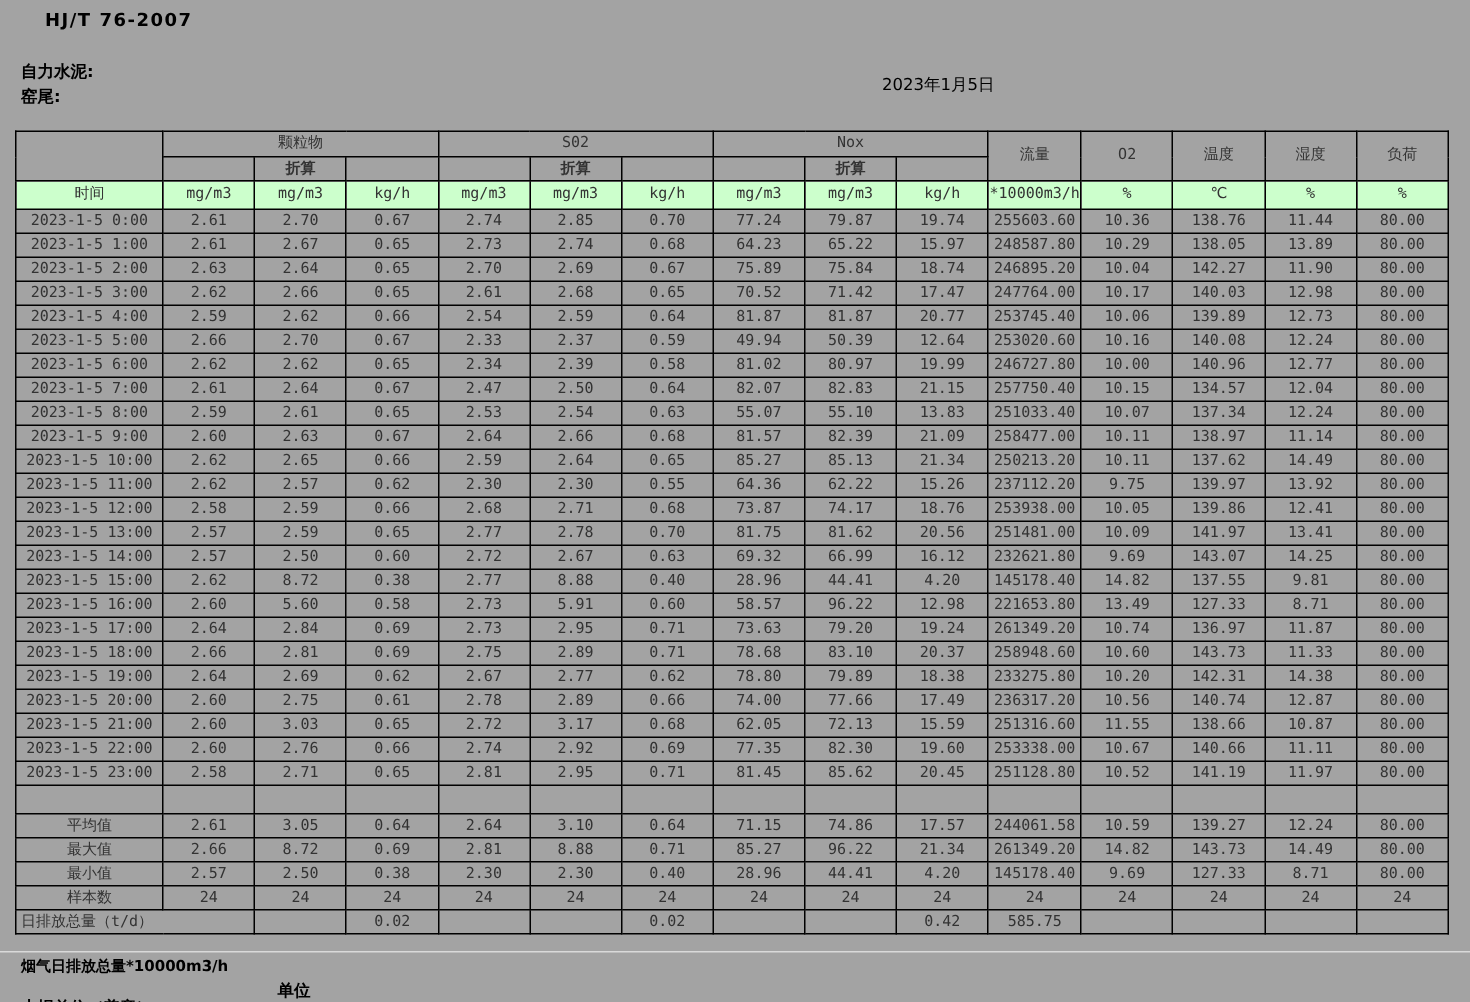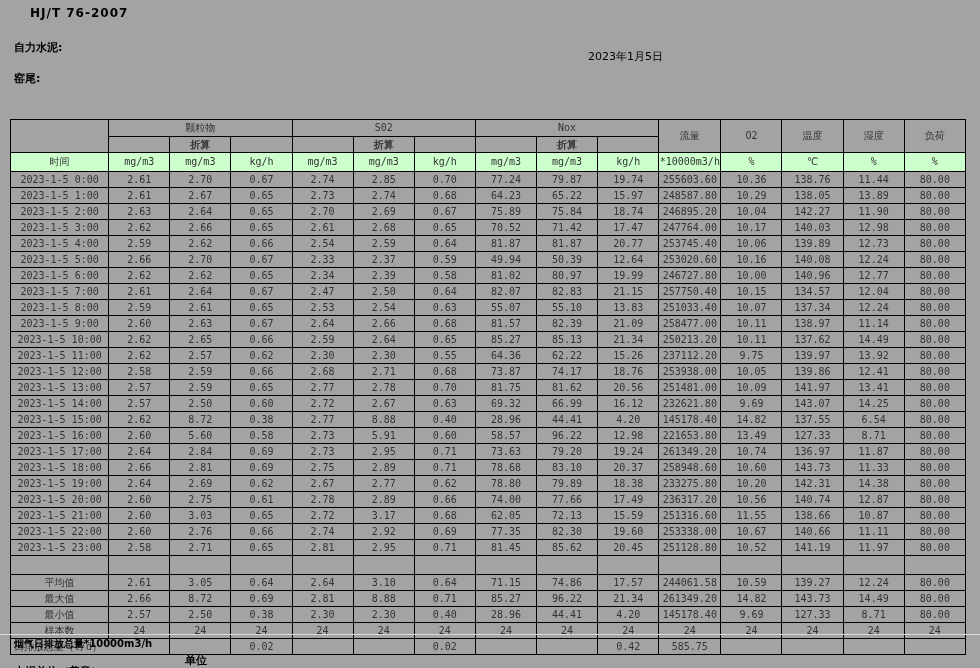--- a/index.html
+++ b/index.html
@@ -1,24 +1,24 @@
 <!DOCTYPE html>
 <html><head>
 <meta charset="utf-8">
 <style>
   html,body{margin:0;padding:0;background:#fff;}
   .page{position:relative;width:980px;height:668px;background:#a3a3a3;overflow:hidden;
         font-family:"DejaVu Sans","Liberation Sans",sans-serif;color:#000;}
   .std{position:absolute;left:30px;top:6px;font-size:12px;font-weight:bold;letter-spacing:1px;}
   .title{position:absolute;left:0;top:23px;width:960px;text-align:center;font-size:15px;font-weight:bold;}
   .company{position:absolute;left:14px;top:40px;font-size:11px;font-weight:bold;}
-  .site{position:absolute;left:14px;top:71px;font-size:11px;font-weight:bold;}
+  .site{position:absolute;left:14px;top:57px;font-size:11px;font-weight:bold;}
   .date{position:absolute;left:588px;top:49px;font-size:11px;}
   table.report{position:absolute;left:10px;top:87px;width:956px;border-collapse:collapse;table-layout:fixed;
-        font-family:"DejaVu Sans Mono","DejaVu Sans",monospace;font-size:10px;color:#333;margin-top:32px;}
+        font-family:"DejaVu Sans Mono","DejaVu Sans",monospace;font-size:10px;color:#333;}
   table.report th,table.report td{border:1px solid #000;text-align:center;padding:0;
         overflow:hidden;white-space:nowrap;font-weight:normal;line-height:15px;height:15px;}
   tr.hrow1 th{height:16px;line-height:16px;}
   tr.hrow2 th{height:15px;line-height:15px;font-weight:bold;}
   tr.units th{height:18px;line-height:18px;background:#ccffcc;}
   tr.blank-row td{height:18px;}
   tr.total-row td.label-cell{text-align:left;padding-left:3px;}
   .divider{position:absolute;left:0;top:634px;width:980px;height:1px;background:#d9d9d9;}
   .f1{position:absolute;left:14px;top:637px;font-size:10px;font-weight:bold;}
   .f2{position:absolute;left:14px;top:653px;font-size:11px;font-weight:bold;margin-top:11px;}
@@ -355,21 +355,21 @@
           <td>0.38</td>
           <td>2.77</td>
           <td>8.88</td>
           <td>0.40</td>
           <td>28.96</td>
           <td>44.41</td>
           <td>4.20</td>
           <td>145178.40</td>
           <td>14.82</td>
           <td>137.55</td>
-          <td>6.54</td>
+          <td>9.81</td>
           <td>80.00</td>
         </tr>
         <tr>
           <td>2023-1-5 16:00</td>
           <td>2.60</td>
           <td>5.60</td>
           <td>0.58</td>
           <td>2.73</td>
           <td>5.91</td>
           <td>0.60</td>

